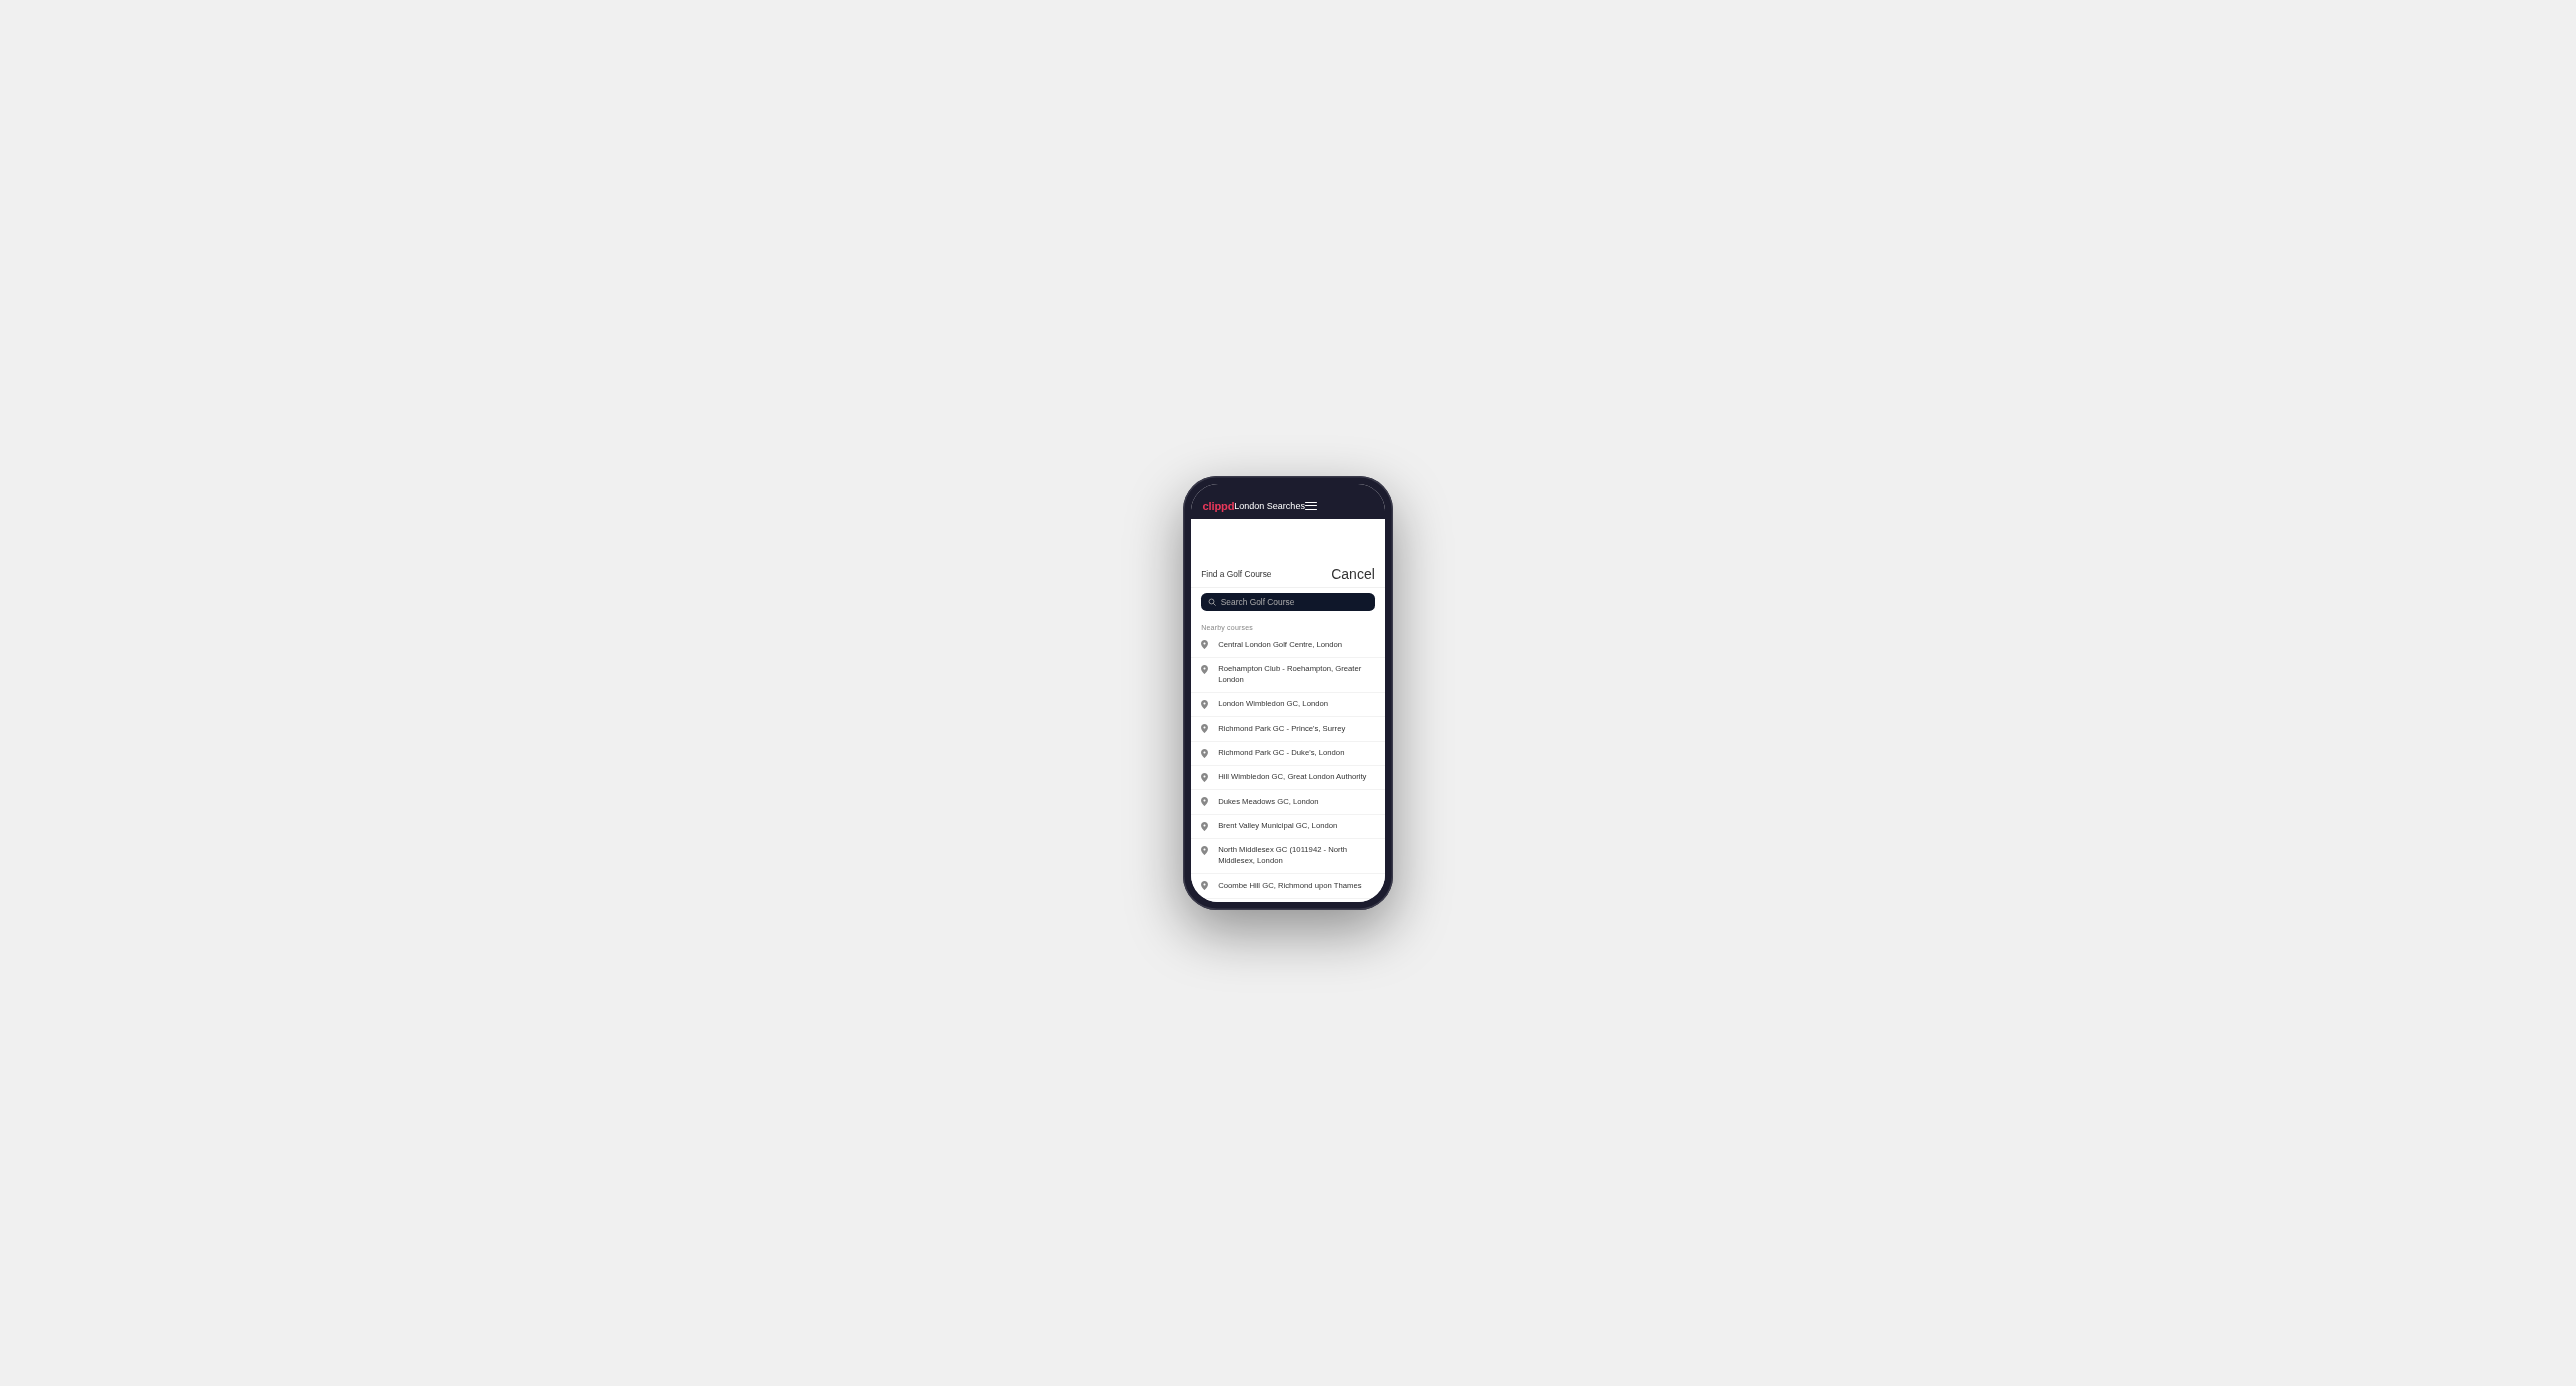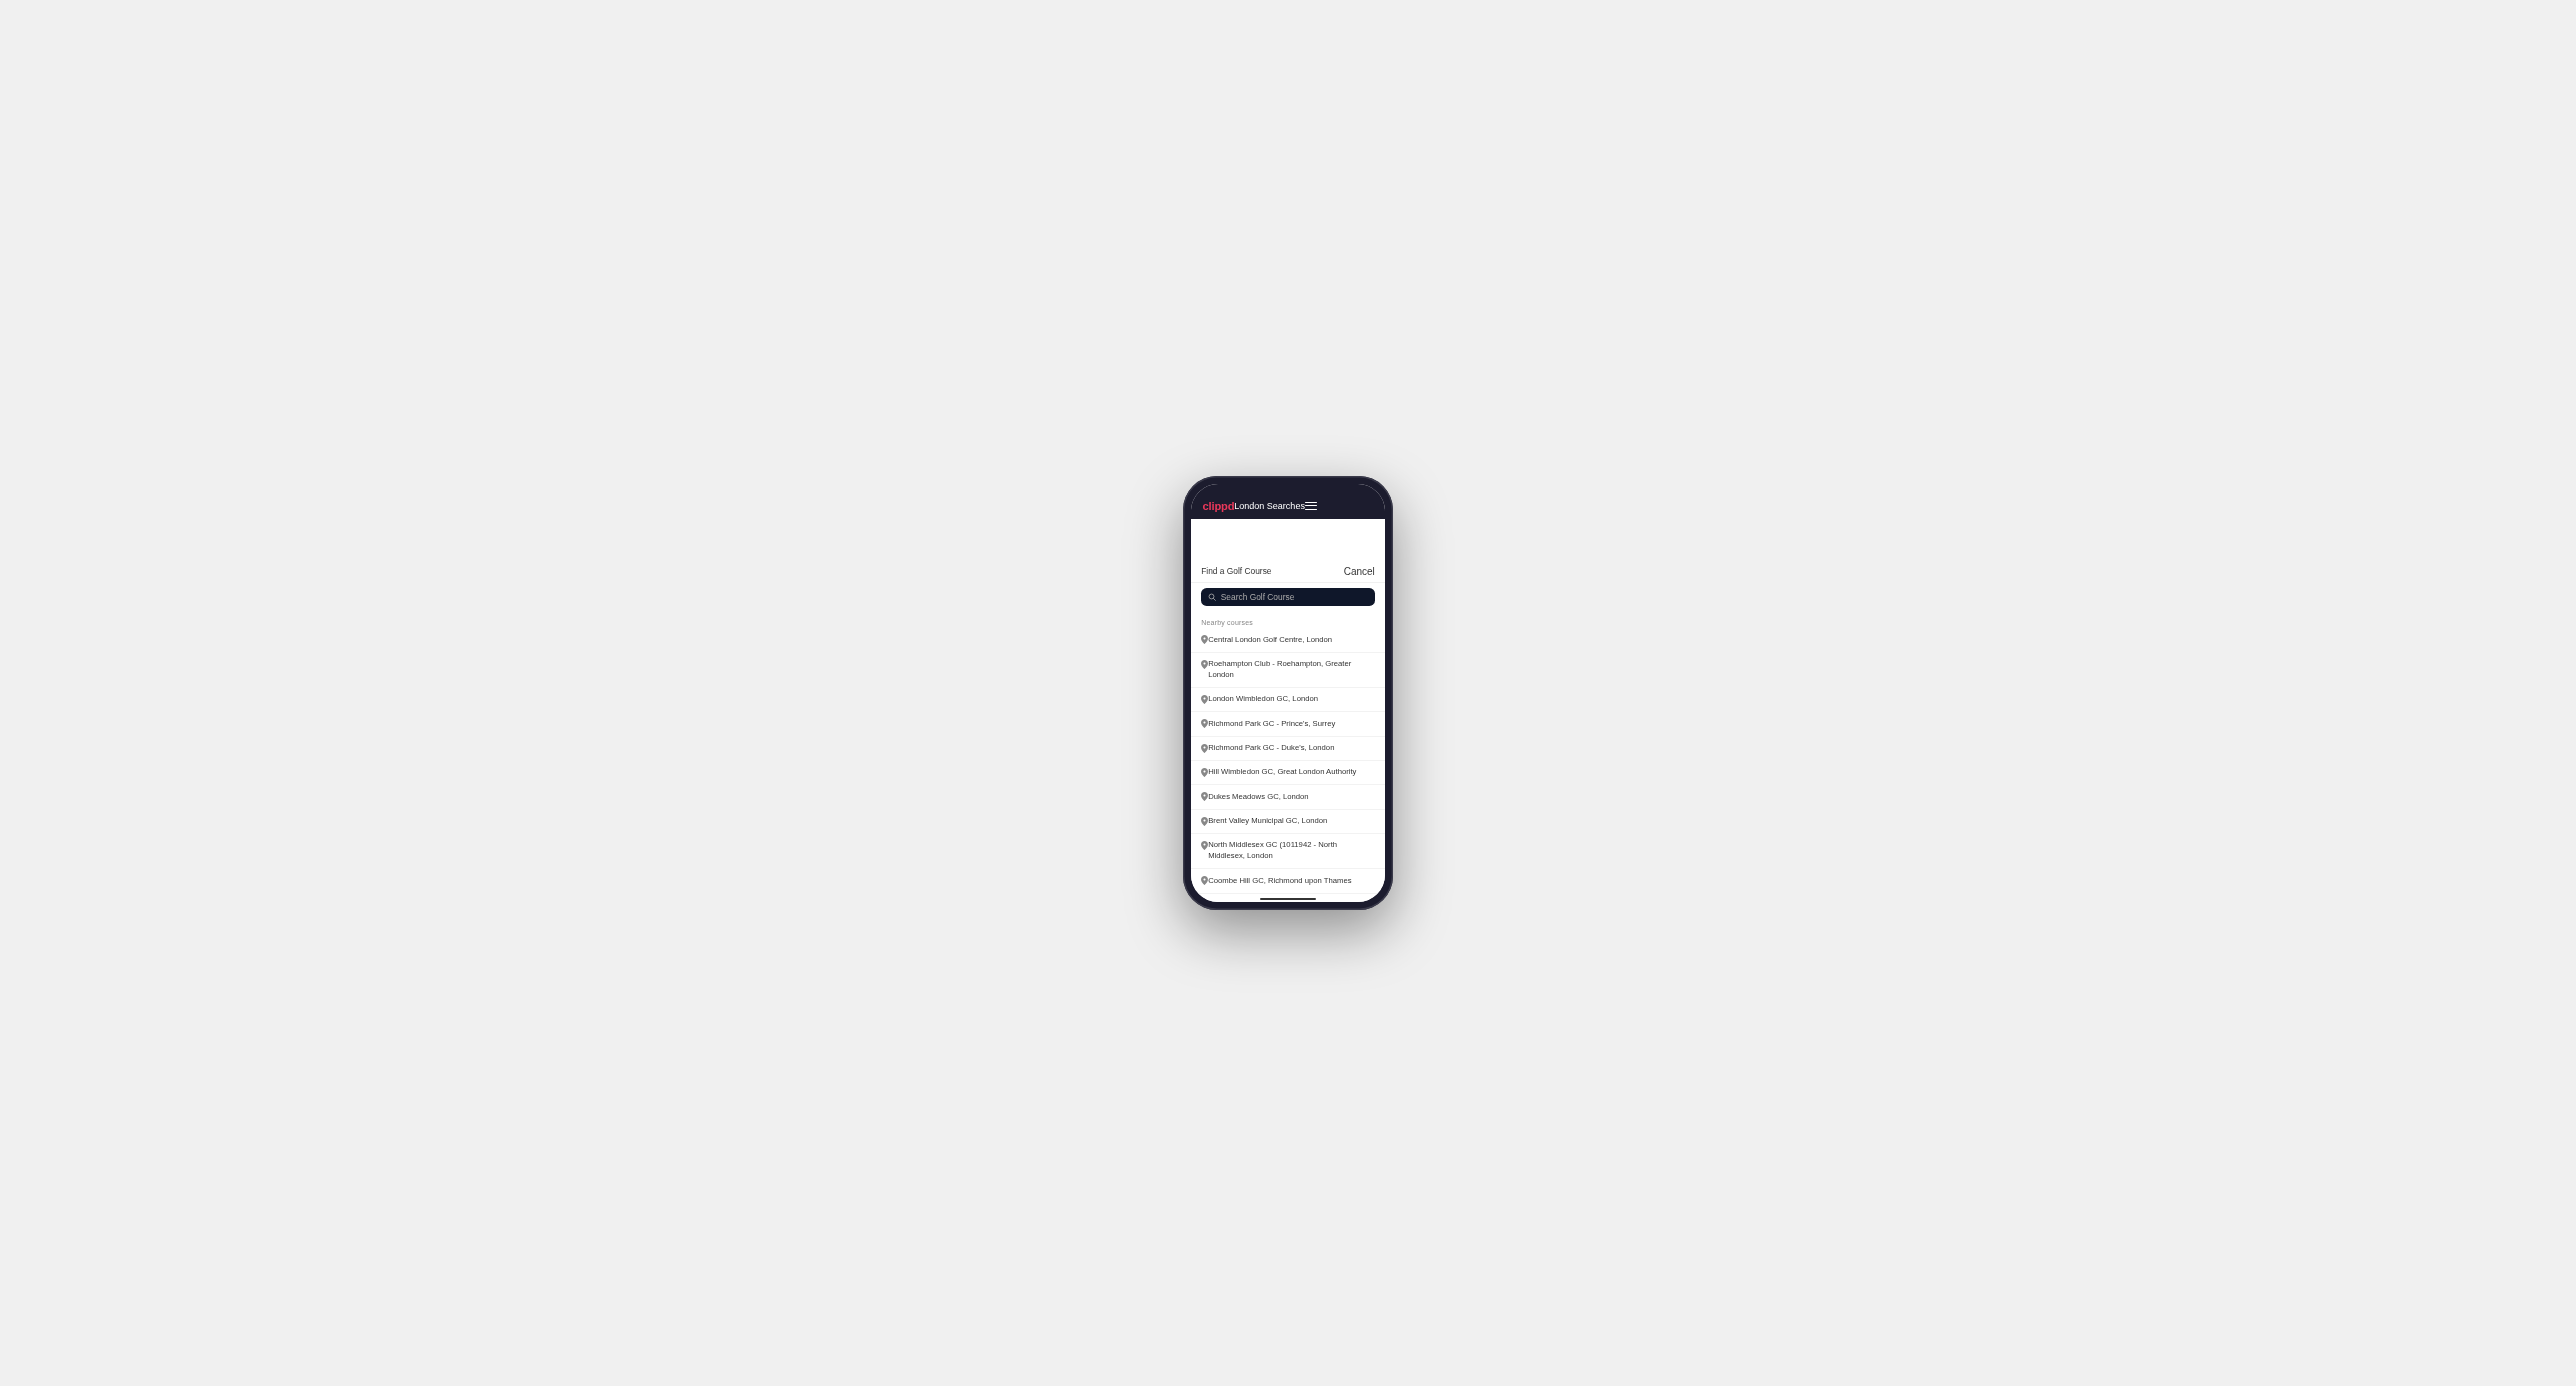--- a/index.html
+++ b/index.html
@@ -98,21 +98,21 @@
     }
 
     .find-label {
       color: #333333;
       font-size: 8.4px;
       font-weight: 400;
     }
 
     .cancel-btn {
       color: #333333;
-      font-size: 10px;
+      font-size: 14px;
       font-weight: 400;
       cursor: pointer;
       background: none;
       border: none;
     }
 
     .search-container {
       padding: 4.2px 9.8px 7px;
       flex-shrink: 0;
     }
@@ -156,21 +156,21 @@
       letter-spacing: 0.2px;
     }
 
     .course-list {
       list-style: none;
     }
 
     .course-item {
       display: flex;
       align-items: flex-start;
-      gap: 0;
+      gap: 10px;
       padding: 6.3px 9.8px;
       border-bottom: 0.7px solid #f2f2f2;
       cursor: pointer;
     }
 
     .pin-icon {
       flex-shrink: 0;
       margin-top: 0.7px;
     }
 

